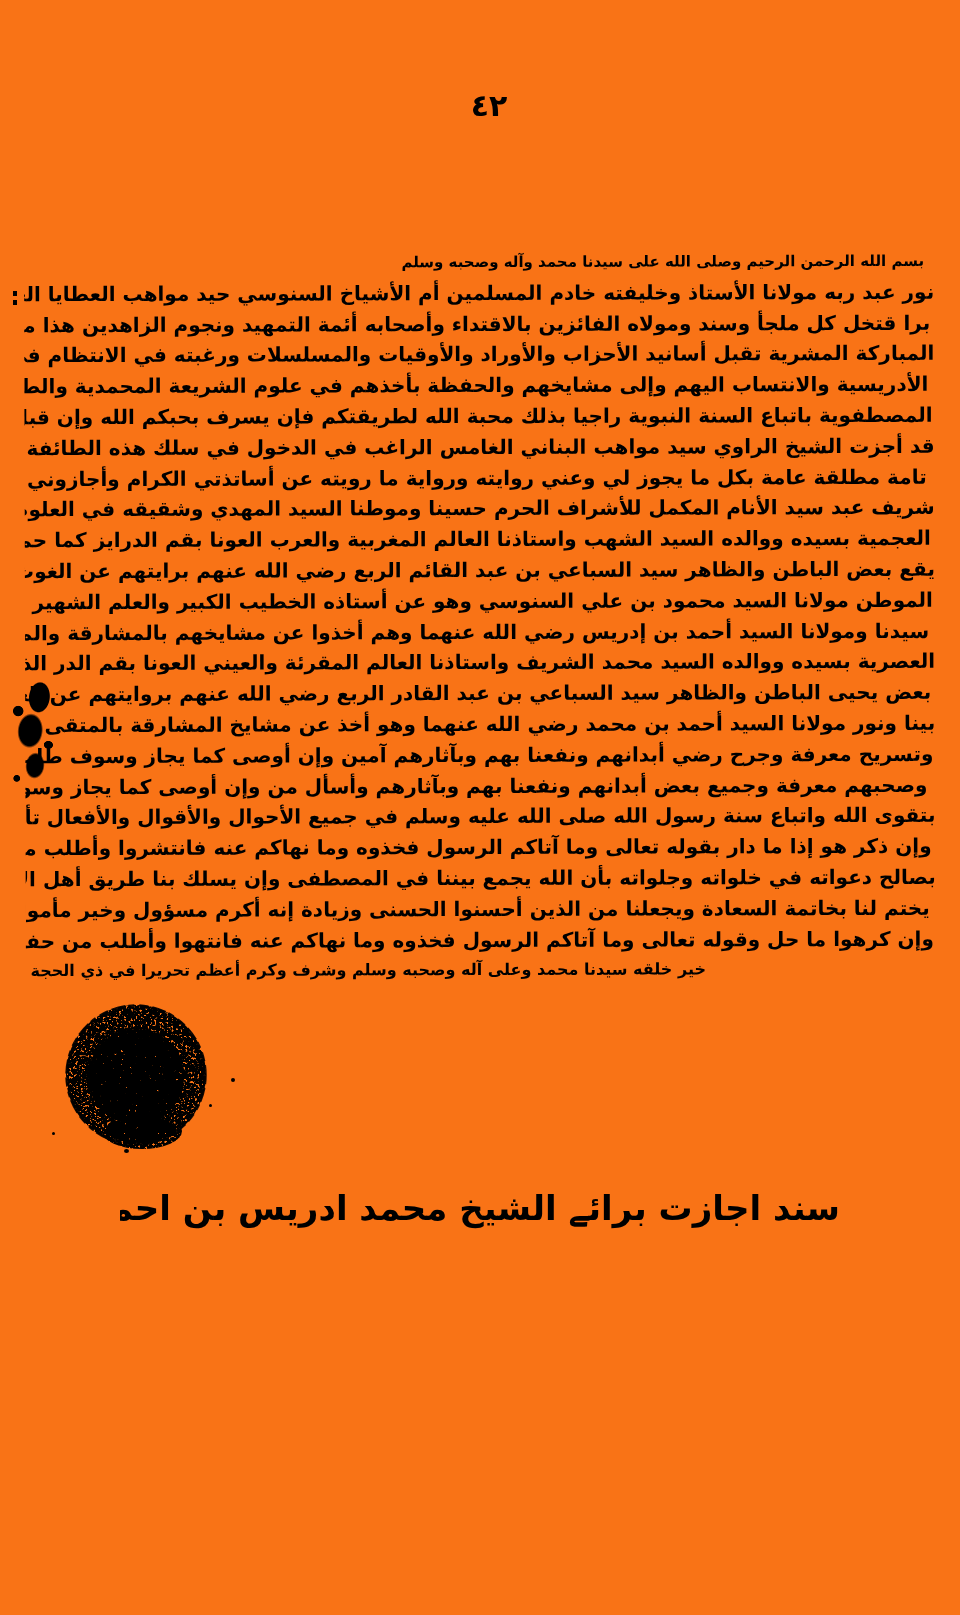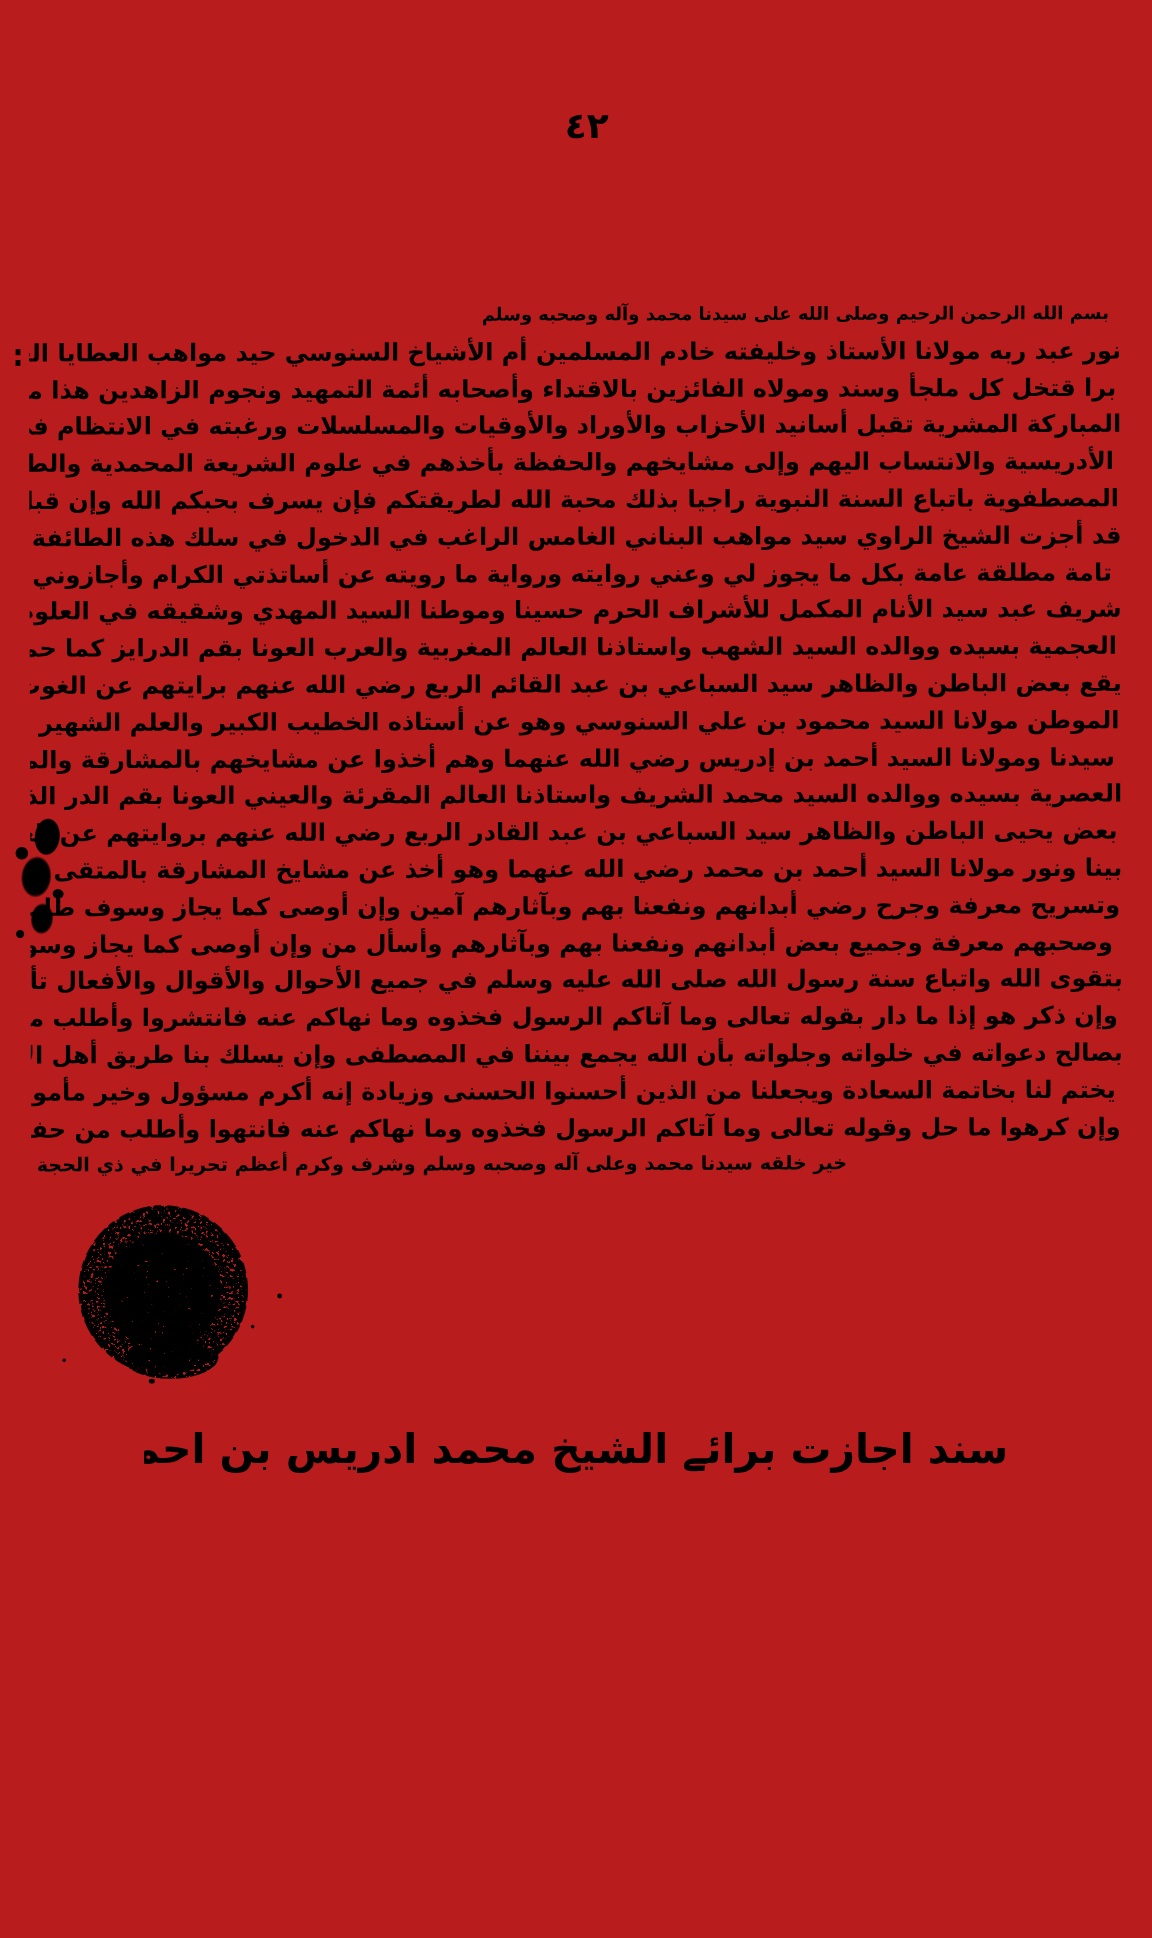--- a/index.html
+++ b/index.html
@@ -1,18 +1,18 @@
 <!DOCTYPE html>
 <html lang="ar"><head>
 <meta charset="utf-8">
 <style>
   html,body{margin:0;padding:0;background:#e8e8e8;}
   .page{
     position:relative;width:960px;height:1615px;margin:0 auto;
-    background:#b91c1c;overflow:hidden;
+    background:#f97316;overflow:hidden;
     font-family:"DejaVu Sans",sans-serif;color:#000;
   }
   
   .page-number{
     position:absolute;top:88px;left:0;right:0;
     text-align:center;font-size:30px;font-weight:bold;
     letter-spacing:2px;transform:translateX(9px);
   }
   
   .manuscript{

